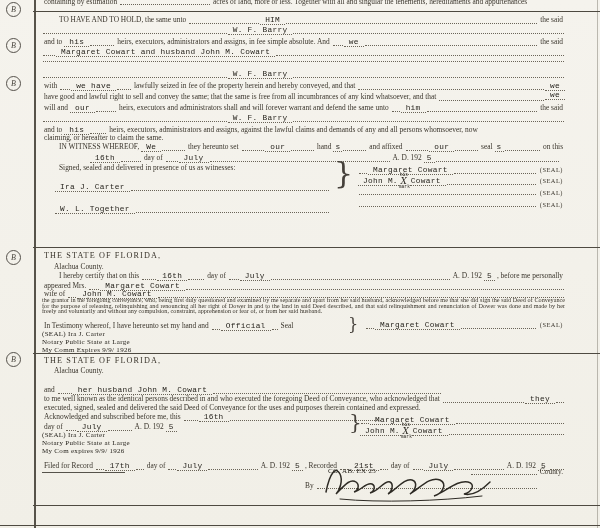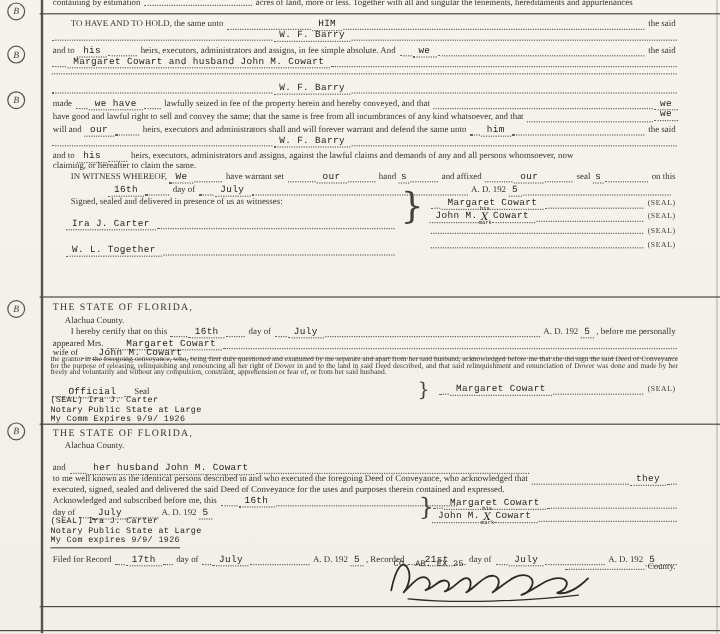--- a/index.html
+++ b/index.html
@@ -1,42 +1,42 @@
 <!DOCTYPE html>
 <html><head>
 <meta charset="utf-8">
 <style>
   html,body{margin:0;padding:0;background:#e8e6df;}
   .page{position:relative;width:600px;height:528px;background:linear-gradient(180deg,#f5f3ed 0%,#f1efe7 100%);
         overflow:hidden;font-family:"Liberation Serif","DejaVu Serif",serif;}
   .ln{position:absolute;display:flex;align-items:baseline;}
   .p{font-size:7.4px;color:#3a352c;margin:0 2px;white-space:nowrap;flex:0 0 auto;}
   .h{font-size:8.2px;letter-spacing:1.1px;}
-  .t{font-family:Liberation Mono, monospace;font-size:7.8px;letter-spacing:.3px;
+  .t{font-family:Liberation Serif, serif;font-size:7.8px;letter-spacing:.3px;
      color:#211e18;white-space:nowrap;flex:0 0 auto;text-align:right;}
   .fill{font-family:"Liberation Mono","DejaVu Sans Mono",monospace;font-size:7.8px;letter-spacing:.3px;
         color:#211e18;border-bottom:1px dotted #6a6458;padding:0 5px;white-space:nowrap;flex:0 0 auto;}
   .small-t{font-size:7px;}
   .d{border-bottom:1px dotted #6a6458;align-self:flex-end;height:2px;margin:0 1px 1px;flex:0 0 auto;}
   .lead{border-bottom:1px dotted #6a6458;align-self:flex-end;height:2px;margin:0 1px 1px;flex:1 1 10px;}
   .seal{font-size:6.4px;letter-spacing:.5px;margin-left:3px;}
   .hline{position:absolute;height:1px;background:#4e4a41;}
   .vline{position:absolute;width:1.5px;background:#57534a;}
   .faint{background:#8b867c;opacity:.55;width:1px;}
   .body{position:absolute;font-size:6.2px;line-height:5.7px;color:#3a352c;text-align:justify;height:24px;overflow:hidden;}
   .brace{position:absolute;font-family:"DejaVu Serif",serif;color:#45403a;}
   .mark{position:absolute;left:6px;width:13px;height:13px;border:1.2px solid #55514b;border-radius:50%;
         display:flex;align-items:center;justify-content:center;font:italic 8px "Liberation Serif",serif;color:#4a463f;}
   .hm{position:relative;width:11px;height:9px;align-self:center;flex:0 0 auto;}
   .hm span{position:absolute;font-family:"Liberation Mono","DejaVu Sans Mono",monospace;color:#211e18;}
   .hm .hm-his{top:-5px;left:1px;font-size:4.6px;}
   .hm .hm-x{top:-1px;left:2px;font-size:8.5px;font-style:italic;font-family:"DejaVu Serif",serif;}
   .hm .hm-mark{top:7px;left:0;font-size:4.6px;}
   .up{position:relative;top:-2px;}
-  .underl{border-bottom:1px solid #55524a;padding-bottom:1px;}
+  .underl{border-bottom:1px solid #55524a;padding-bottom:17px;}
   .sig-svg{position:absolute;}
 </style>
 </head>
 <body>
 
 <div class="page">
 
   <div class="vline" style="left:34px;top:0;height:528px"></div>
   <div class="vline faint" style="left:597px;top:0;height:528px"></div>
   <div class="hline" style="left:33px;top:11px;width:567px"></div>
@@ -92,21 +92,21 @@
     <span class="lead"></span>
   </div>
 
   <div class="ln" style="left:42px;top:70px;width:523px">
     <span class="lead" style="flex-grow:4"></span>
     <span class="fill">W. F. Barry</span>
     <span class="lead" style="flex-grow:6"></span>
   </div>
 
   <div class="ln" style="left:42px;top:81px;width:523px">
-    <span class="p">made</span>
+    <span class="p">with</span>
     <span class="d" style="width:10px"></span>
     <span class="fill">we have</span>
     <span class="d" style="width:14px"></span>
     <span class="p">lawfully seized in fee of the property herein and hereby conveyed, and that</span>
     <span class="lead"></span>
     <span class="fill">we</span>
   </div>
 
   <div class="ln" style="left:42px;top:92px;width:523px">
     <span class="p">have good and lawful right to sell and convey the same; that the same is free from all incumbrances of any kind whatsoever, and that</span>
@@ -139,21 +139,21 @@
   </div>
 
   <div class="ln" style="left:42px;top:133px;width:523px">
     <span class="p">claiming, or hereafter to claim the same.</span>
   </div>
 
   <div class="ln" style="left:57px;top:142px;width:508px">
     <span class="p">IN WITNESS WHEREOF,</span>
     <span class="fill">We</span>
     <span class="lead"></span>
-    <span class="p">have warrant set</span>
+    <span class="p">they hereunto set</span>
     <span class="lead"></span>
     <span class="fill">our</span>
     <span class="lead"></span>
     <span class="p">hand</span>
     <span class="fill" style="padding:0 2px">s</span>
     <span class="lead"></span>
     <span class="p">and affixed</span>
     <span class="lead"></span>
     <span class="fill">our</span>
     <span class="lead"></span>
@@ -247,20 +247,21 @@
   <div class="ln" style="left:42px;top:289px;width:523px">
     <span class="p">wife of</span>
     <span class="d" style="width:8px"></span>
     <span class="fill">John M. Cowart</span>
     <span class="lead"></span>
   </div>
 
   <div class="body" style="left:42px;top:297px;width:523px">the grantor in the foregoing conveyance, who, being first duly questioned and examined by me separate and apart from her said husband, acknowledged before me that she did sign the said Deed of Conveyance for the purpose of releasing, relinquishing and renouncing all her right of Dower in and to the land in said Deed described, and that said relinquishment and renunciation of Dower was done and made by her freely and voluntarily and without any compulsion, constraint, apprehension or fear of, or from her said husband.</div>
 
   <div class="ln" style="left:42px;top:321px;width:302px">
+    <span class="p">In Testimony whereof, I have hereunto set my hand and</span>
     <span class="d" style="width:8px"></span>
     <span class="fill">Official</span>
     <span class="d" style="width:6px"></span>
     <span class="p">Seal</span>
   </div>
   <span class="brace" style="left:348px;top:317px;font-size:16px;line-height:16px">}</span>
   <div class="ln" style="left:365px;top:321px;width:200px">
     <span class="d" style="width:8px"></span>
     <span class="fill">Margaret Cowart</span>
     <span class="lead"></span>
@@ -372,20 +373,24 @@
 
   <div class="ln" style="left:328px;top:467px">
     <span class="t small-t">CO. AB. EX 25</span>
   </div>
 
   <div class="ln" style="left:470px;top:467px;width:95px">
     <span class="lead"></span>
     <span class="p">County.</span>
   </div>
 
+  <div class="ln" style="left:303px;top:481px;width:235px">
+    <span class="p">By</span>
+    <span class="lead"></span>
+  </div>
 
   <svg class="sig-svg" style="left:320px;top:456px" width="180" height="50" viewBox="0 0 180 50">
     <path d="M6 36 C10 16 16 10 20 18 C23 24 20 34 16 38 C24 30 30 22 36 26 C40 29 38 35 34 36
              C42 34 46 26 52 28 C56 30 54 36 50 37 C58 36 64 24 70 26 C74 28 72 36 68 38
              C76 34 84 22 92 24 C98 26 96 34 90 38 C100 32 110 20 120 24 C128 28 122 38 114 40
              C126 36 136 24 148 26 C156 28 152 36 144 38 C152 40 162 34 170 26" stroke="#2e2b25" stroke-width="1.5" fill="none" stroke-linecap="round"></path>
     <path d="M20 43 C60 47 120 45 162 40" stroke="#2e2b25" stroke-width="1" fill="none" stroke-linecap="round"></path>
   </svg>
 
 </div>

